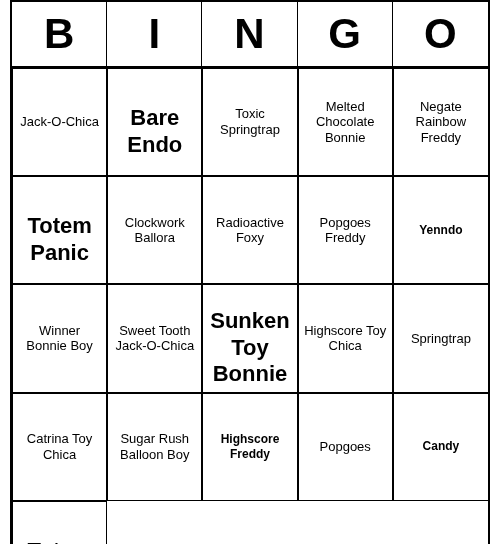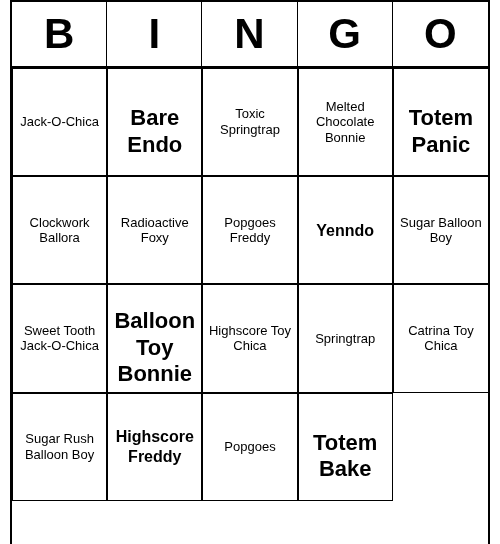--- a/index.html
+++ b/index.html
@@ -56,21 +56,21 @@
     .cell-text {
       font-size: 13px;
       text-align: center;
     }
     .cell-text.large {
       font-size: 22px;
       font-weight: bold;
       margin-top: 19px;
     }
     .cell-text.medium {
-      font-size: 16px;
+      font-size: 12px;
       font-weight: bold;
     }
   </style>
 </head>
 <body>
 
 <div class="bingo-card">
   <div class="bingo-header">
   <div class="bingo-header-cell">B</div>
       <div class="bingo-header-cell">I</div>
@@ -85,58 +85,64 @@
       <div class="bingo-cell">
         <span class="cell-text large">Bare Endo</span>
       </div>
       <div class="bingo-cell">
         <span class="cell-text">Toxic Springtrap</span>
       </div>
       <div class="bingo-cell">
         <span class="cell-text">Melted Chocolate Bonnie</span>
       </div>
       <div class="bingo-cell">
+        <span class="cell-text">Negate Rainbow Freddy</span>
+      </div>
+      <div class="bingo-cell">
         <span class="cell-text large">Totem Panic</span>
       </div>
       <div class="bingo-cell">
         <span class="cell-text">Clockwork Ballora</span>
       </div>
       <div class="bingo-cell">
         <span class="cell-text">Radioactive Foxy</span>
       </div>
       <div class="bingo-cell">
         <span class="cell-text">Popgoes Freddy</span>
       </div>
       <div class="bingo-cell">
         <span class="cell-text medium">Yenndo</span>
       </div>
       <div class="bingo-cell">
-        <span class="cell-text">Sugar Balloon Boy</span>
+        <span class="cell-text">Winner Bonnie Boy</span>
       </div>
       <div class="bingo-cell">
         <span class="cell-text">Sweet Tooth Jack-O-Chica</span>
       </div>
       <div class="bingo-cell">
-        <span class="cell-text large">Balloon Toy Bonnie</span>
+        <span class="cell-text large">Sunken Toy Bonnie</span>
       </div>
       <div class="bingo-cell">
         <span class="cell-text">Highscore Toy Chica</span>
       </div>
       <div class="bingo-cell">
         <span class="cell-text">Springtrap</span>
       </div>
       <div class="bingo-cell">
         <span class="cell-text">Catrina Toy Chica</span>
       </div>
       <div class="bingo-cell">
         <span class="cell-text">Sugar Rush Balloon Boy</span>
       </div>
       <div class="bingo-cell">
         <span class="cell-text medium">Highscore Freddy</span>
       </div>
       <div class="bingo-cell">
         <span class="cell-text">Popgoes</span>
       </div>
       <div class="bingo-cell">
+        <span class="cell-text medium">Candy</span>
+      </div>
+      <div class="bingo-cell">
         <span class="cell-text large">Totem Bake</span>
       </div>
     </div>
 </div>
 
 </body></html>

